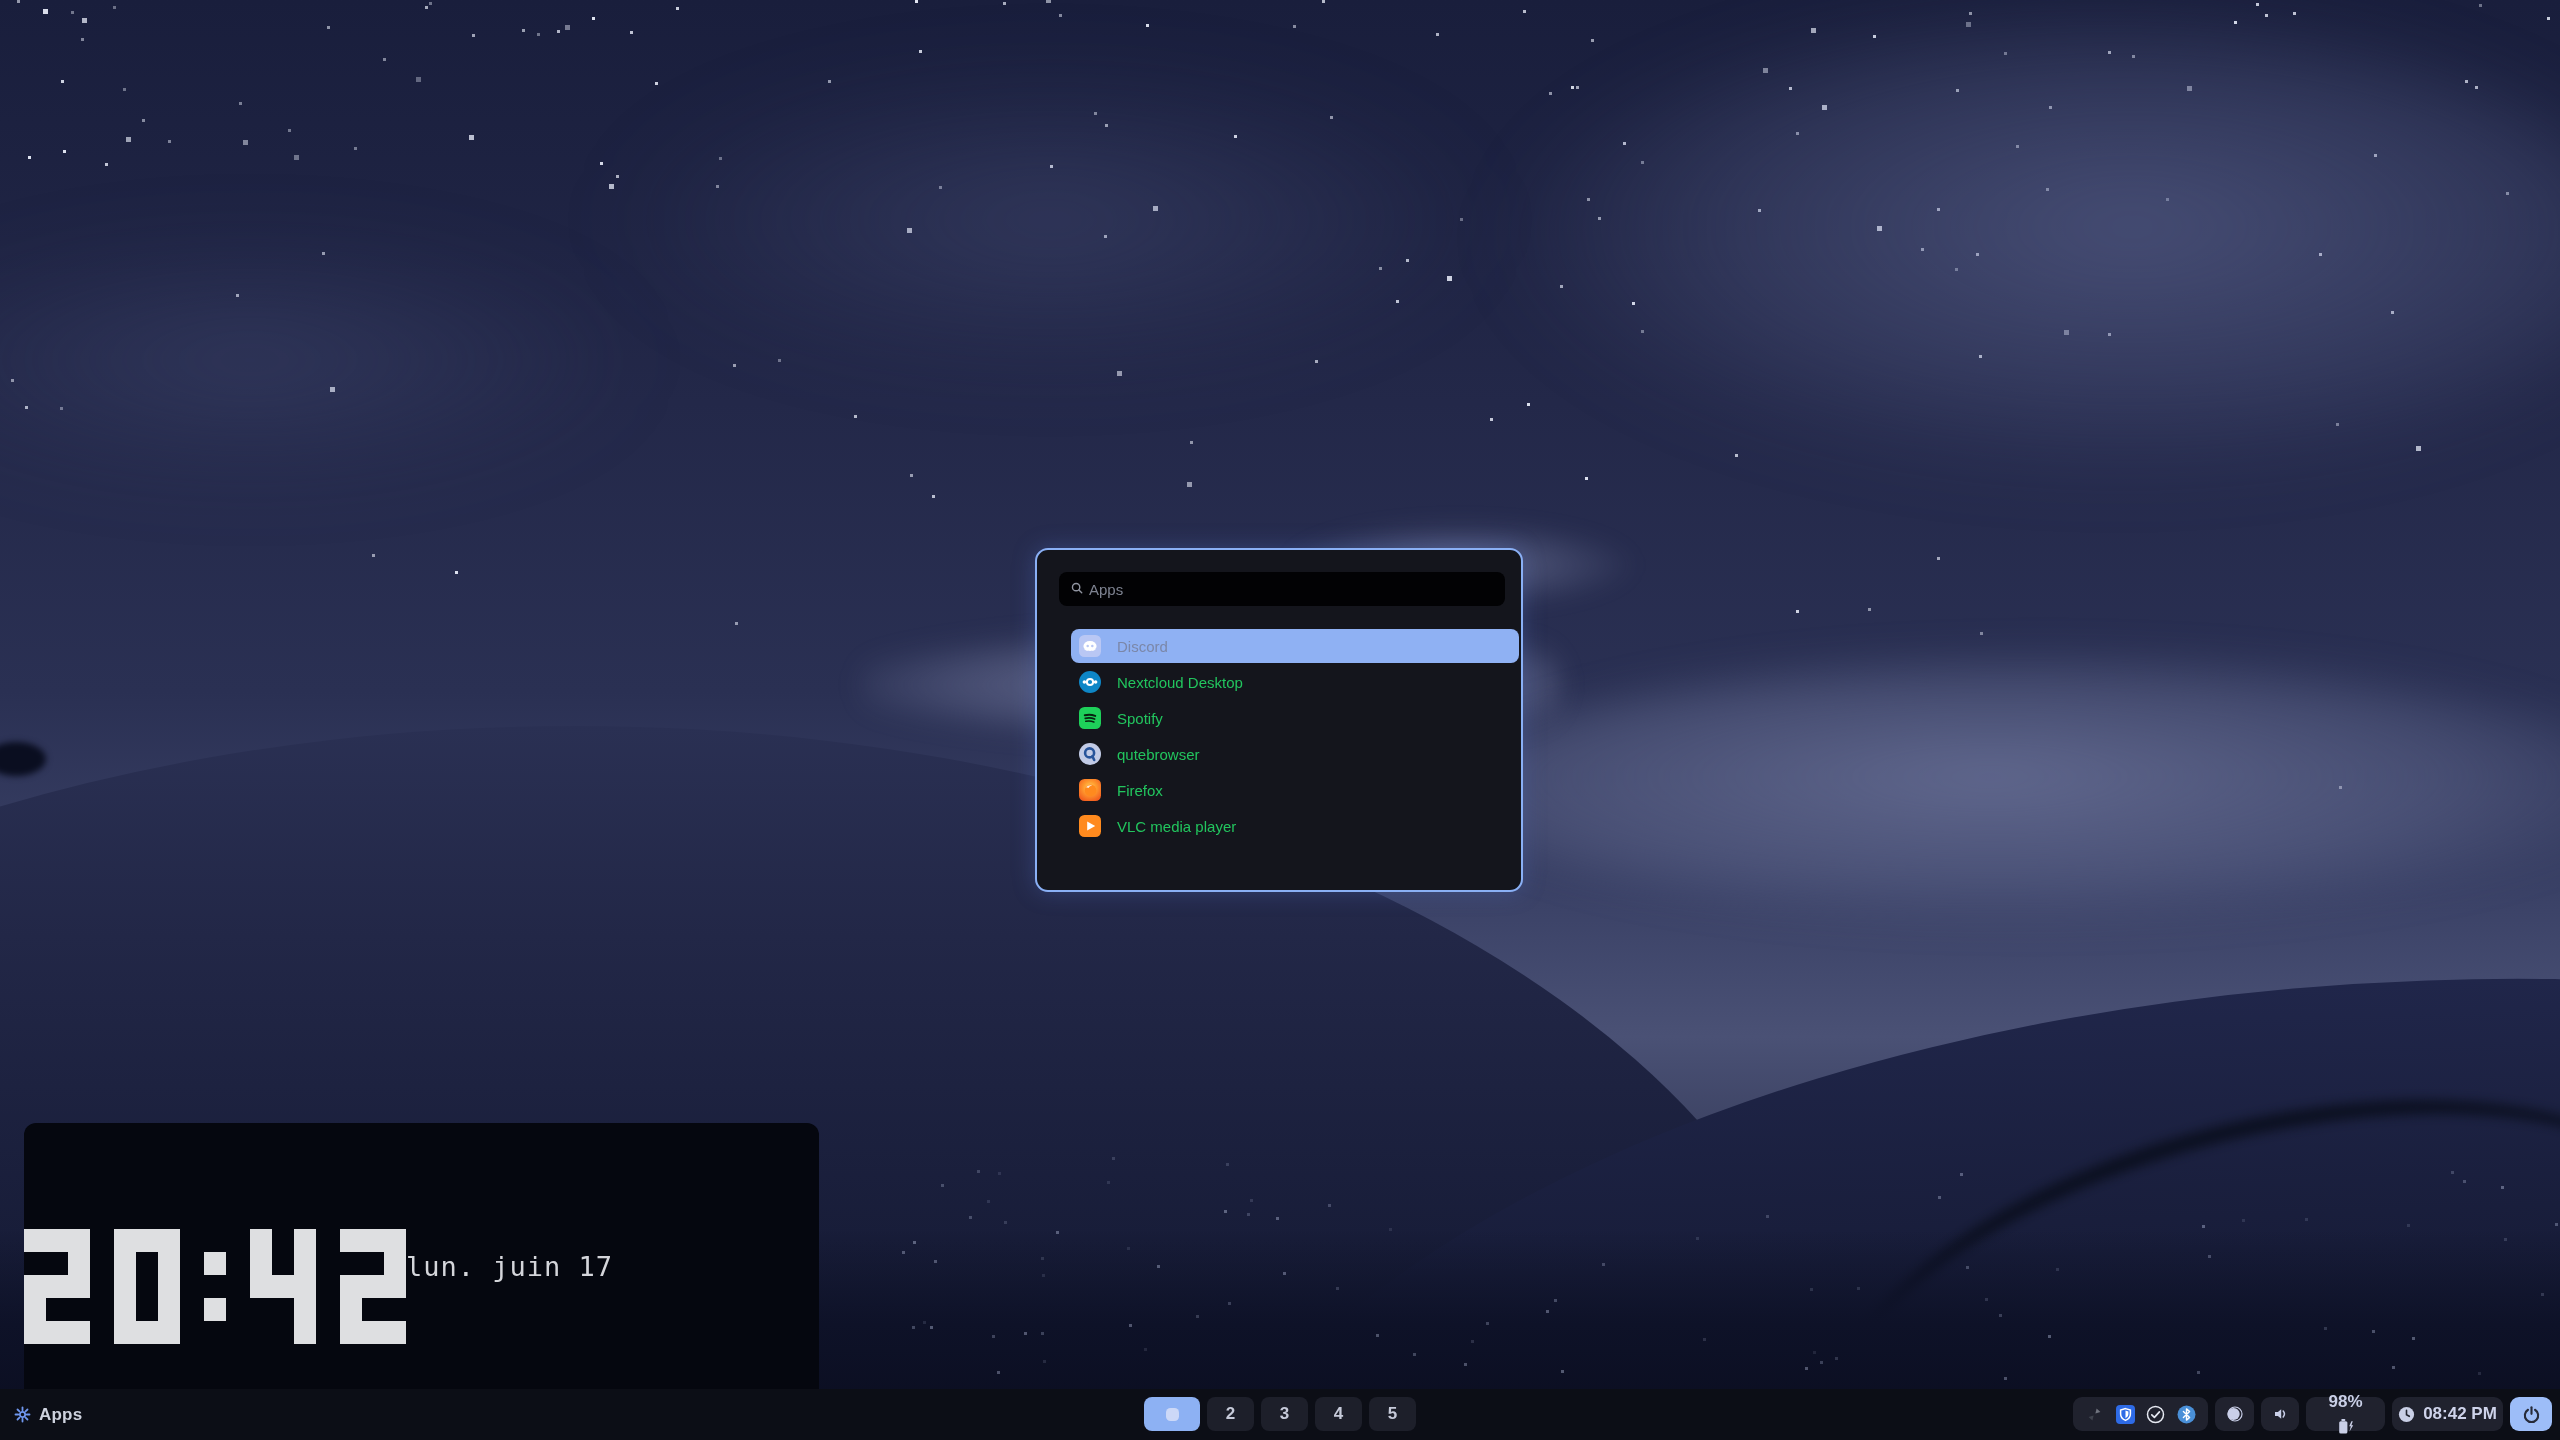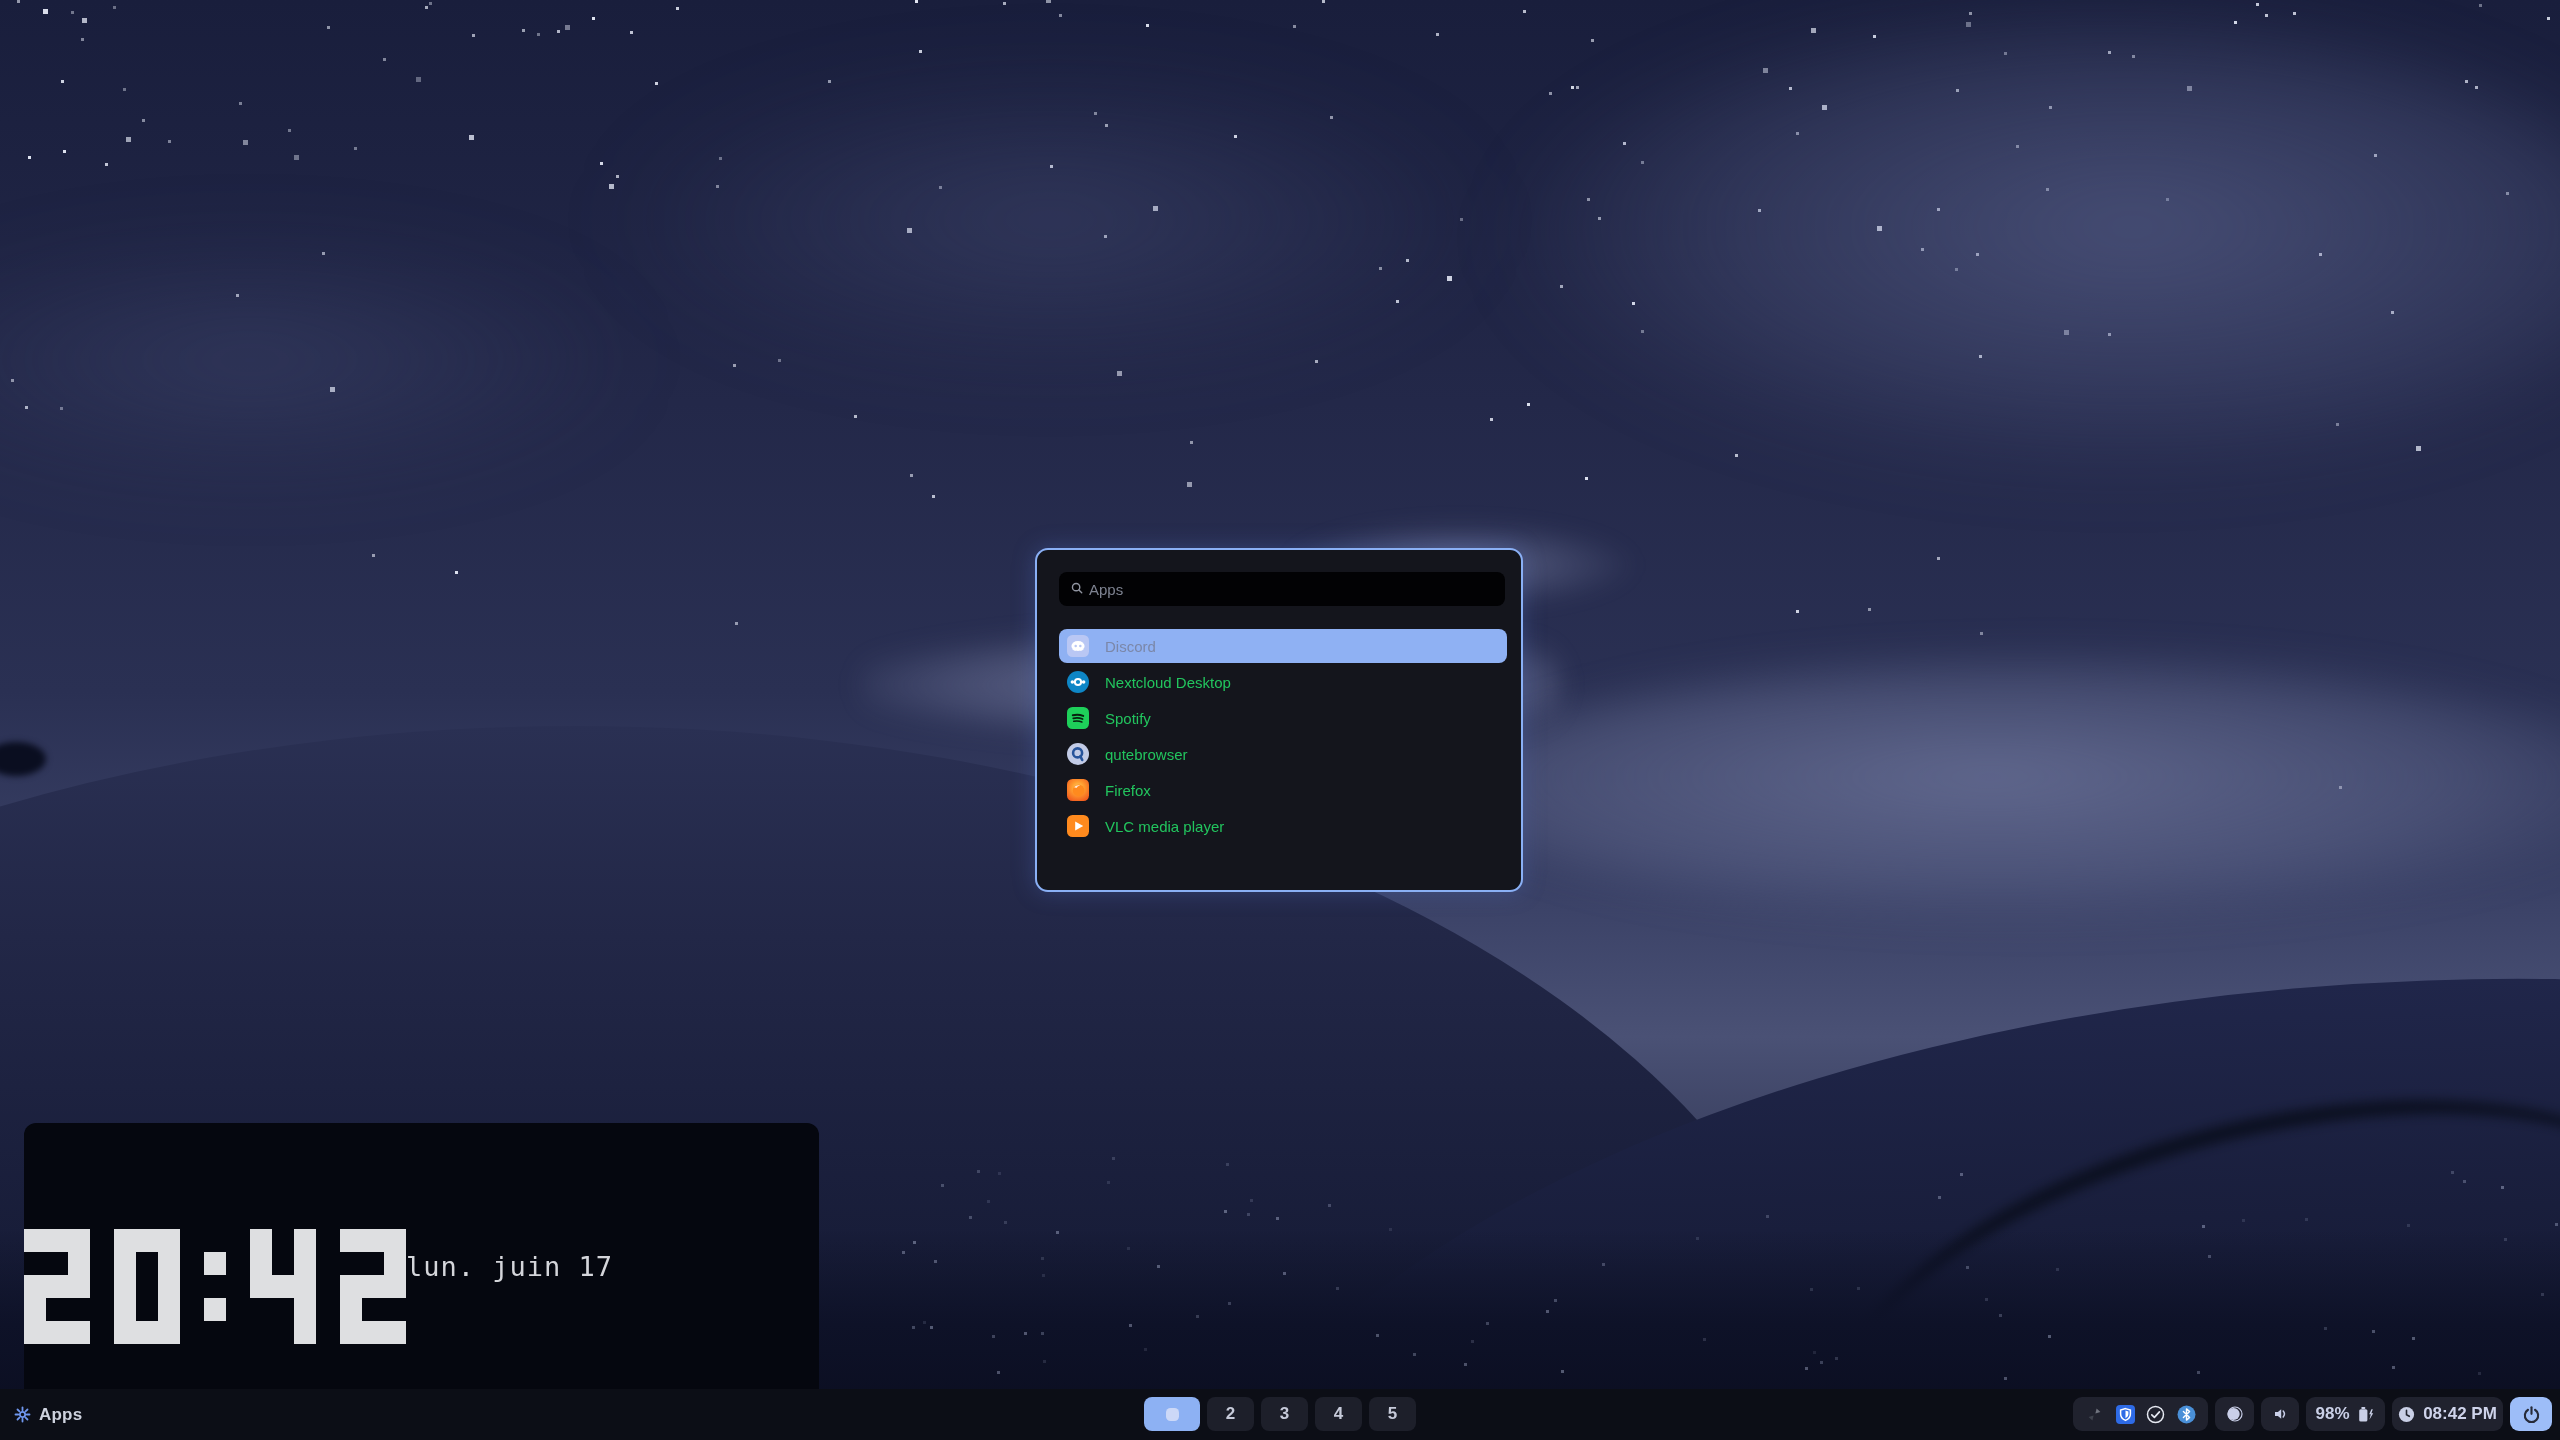--- a/index.html
+++ b/index.html
@@ -38,21 +38,21 @@
   
   .launcher{position:absolute;left:1035px;top:548px;width:488px;height:344px;box-sizing:border-box;
       background:#14151c;border:2px solid #8ab0f5;border-radius:13px;
       box-shadow:0 0 22px rgba(80,110,190,.35);}
   .searchbox{position:absolute;left:22px;top:22px;width:446px;height:34px;background:#020204;border-radius:8px;}
   .searchbox .s-icon{position:absolute;left:11px;top:9px;line-height:0;}
   .searchbox input{position:absolute;inset:0;width:100%;height:100%;box-sizing:border-box;
       background:transparent;border:none;outline:none;color:#d3d7e3;
       font-family:"Liberation Sans",sans-serif;font-size:15px;padding:0 10px 0 30px;}
   .searchbox input::placeholder{color:#7e8391;opacity:1;}
-  .app-list{position:absolute;left:22px;top:79px;width:448px;margin:0;padding:0;list-style:none;}
+  .app-list{position:absolute;left:34px;top:79px;width:448px;margin:0;padding:0;list-style:none;}
   .app-row{position:relative;height:34px;margin-bottom:2px;border-radius:8px;
       display:flex;align-items:center;gap:16px;padding-left:8px;box-sizing:border-box;cursor:default;}
   .app-row .app-icon{width:22px;height:22px;line-height:0;flex:0 0 22px;}
   .app-row .app-label{font-size:15px;color:#22c55e;}
   .app-row.sel{background:#8fb1f3;}
   .app-row.sel .app-label{color:#7b87a8;}
 
   
   .clock-widget{position:absolute;left:24px;top:1123px;width:795px;height:266px;
       background:#05070f;border-radius:12px 12px 0 0;
@@ -76,21 +76,21 @@
       font-family:"Liberation Sans",sans-serif;font-size:17px;font-weight:bold;width:47px;
       display:flex;align-items:center;justify-content:center;cursor:pointer;padding:0;}
   .ws.active{width:56px;background:#8db1f3;}
   .ws-dot{width:13px;height:13px;border-radius:4.5px;background:#ccd8f7;}
   .modules{position:absolute;right:8px;top:8px;display:flex;gap:7px;align-items:center;}
   .pill{height:34px;background:#20222e;border-radius:9px;display:flex;align-items:center;
       justify-content:center;cursor:pointer;box-sizing:border-box;}
   .pill.tray{width:135px;justify-content:space-evenly;}
   .pill.iconpill{width:39px;}
   .pill.volpill{width:38px;}
-  .pill.battery{width:79px;gap:5px;font-size:17px;font-weight:bold;color:#c9cfe6;}
+  .pill.battery{width:79px;gap:5px;font-size:17px;font-weight:bold;color:#c9cfe6;flex-direction:column;}
   .pill.clockpill{width:111px;gap:8px;font-size:17px;font-weight:bold;color:#ced3ea;}
   .pill.power{width:42px;background:#9dbdf8;}
   .tray-ic{line-height:0;display:flex;}
 </style>
 </head>
 <body>
 
 <div class="stage">
 
   <div class="wallpaper">

